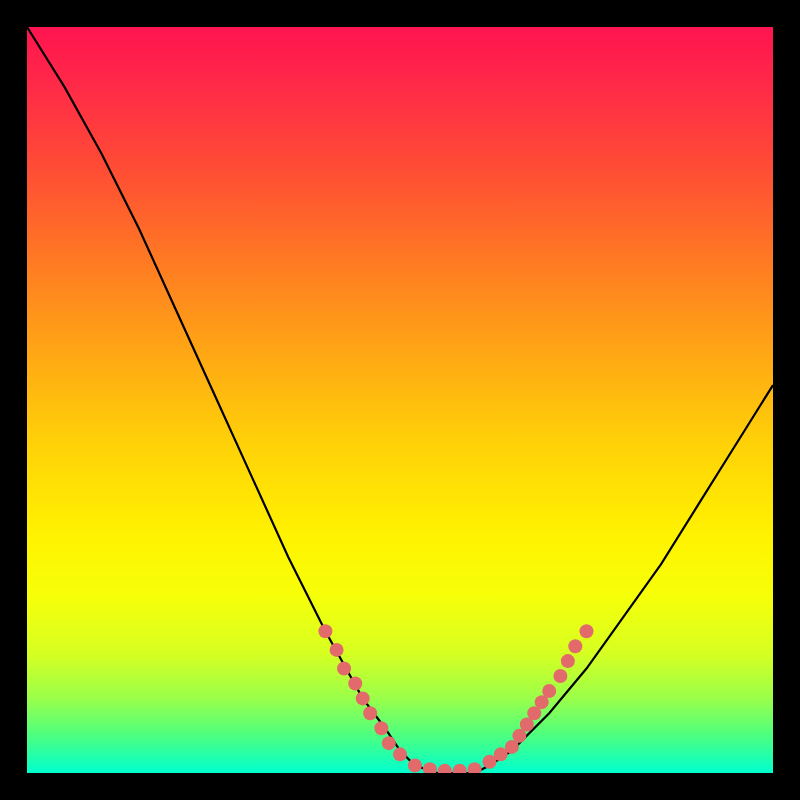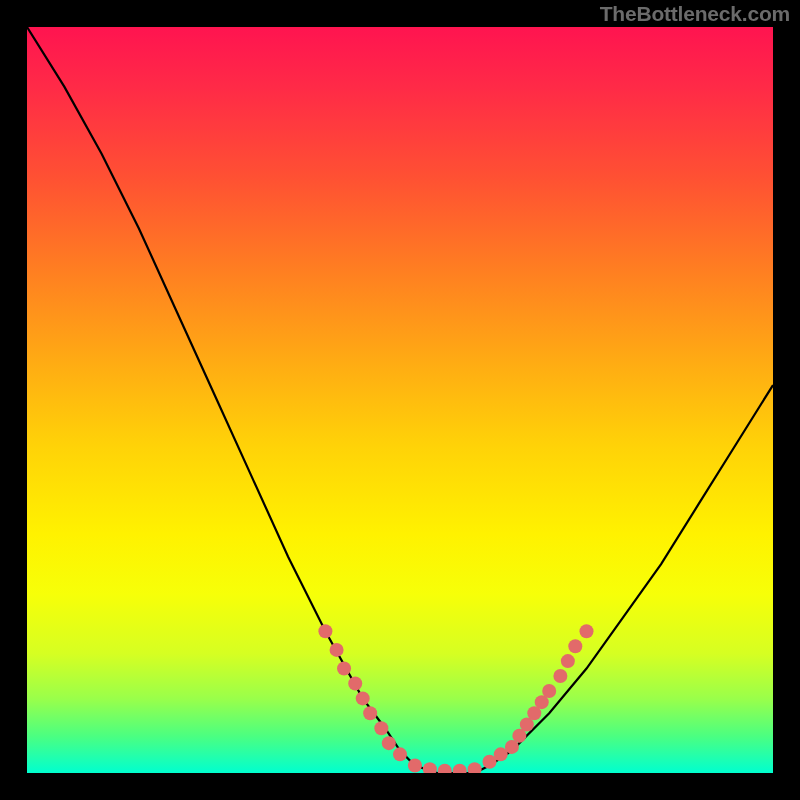--- a/index.html
+++ b/index.html
@@ -63,21 +63,20 @@
     top: 27px;
     width: 746px;
     height: 746px;
     z-index: 3;
   }
 </style>
 </head>
 <body>
 
 <div class="chart-container">
-  <div class="watermark">TheBottleneck.com</div>
   <div class="gradient-area"></div>
   <svg class="curve" viewBox="0 0 746 746" preserveAspectRatio="none">
     <path id="curve-path" d="M0.00 0.00 L37.30 59.68 L74.60 126.82 L111.90 201.42 L149.20 283.48 L186.50 365.54 L223.80 447.60 L261.10 529.66 L298.40 604.26 L335.70 671.40 L358.08 701.24 L373.00 723.62 L387.92 738.54 L410.30 746.00 L432.68 746.00 L447.60 746.00 L462.52 738.54 L484.90 723.62 L522.20 686.32 L559.50 641.56 L596.80 589.34 L634.10 537.12 L671.40 477.44 L708.70 417.76 L746.00 358.08" stroke="#000000" stroke-width="2.2" fill="none"></path>
   </svg>
   <svg class="markers" viewBox="0 0 746 746" preserveAspectRatio="none">
     <g id="marker-group">
         <circle cx="298.40" cy="604.26" r="7" fill="#e26a6a"></circle>
         <circle cx="309.59" cy="622.91" r="7" fill="#e26a6a"></circle>
         <circle cx="317.05" cy="641.56" r="7" fill="#e26a6a"></circle>
         <circle cx="328.24" cy="656.48" r="7" fill="#e26a6a"></circle>

